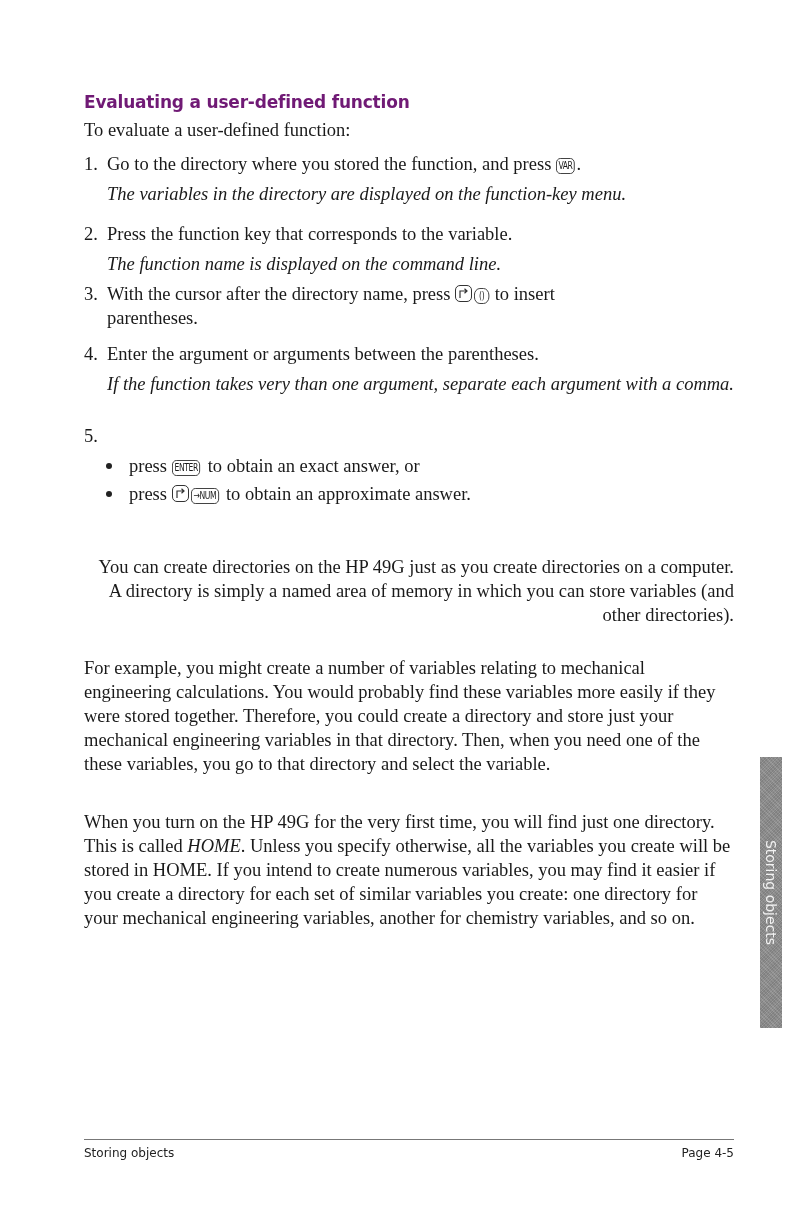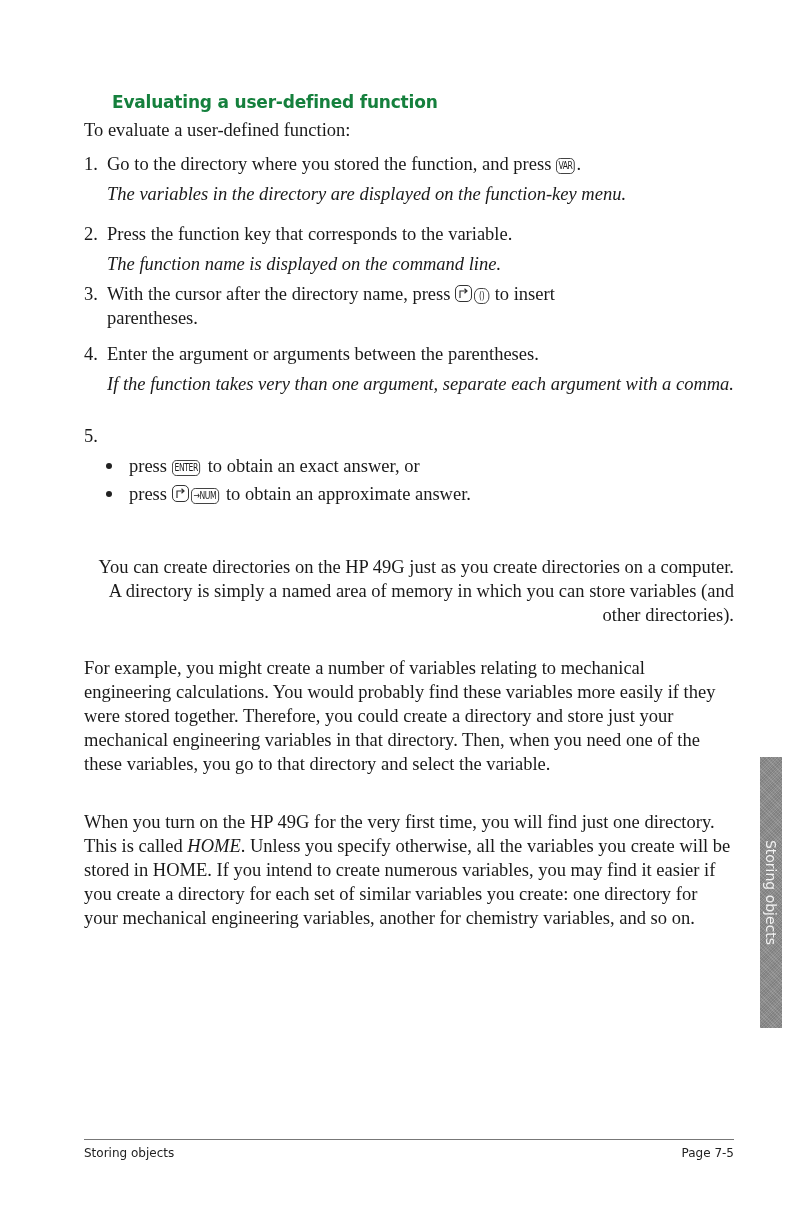--- a/index.html
+++ b/index.html
@@ -5,21 +5,21 @@
   html, body { margin: 0; padding: 0; }
   body {
     width: 792px; height: 1224px; background: #ffffff; position: relative;
     overflow: hidden; color: #1a1a1a;
     font-family: "Liberation Serif", "DejaVu Serif", serif;
   }
   .page { position: absolute; left: 0; top: 0; width: 792px; height: 1224px; }
   .h2 {
     position: absolute; left: 84px; top: 92px;
     font-family: "DejaVu Sans", "Liberation Sans", sans-serif;
-    font-weight: bold; font-size: 17px; letter-spacing: -0.2px; color: #15803d; margin-left: 28px;
+    font-weight: bold; font-size: 17px; letter-spacing: -0.2px; color: #701a75;
   }
   .body-text { font-size: 18.5px; line-height: 24px; }
   .p { position: absolute; left: 84px; width: 650px; }
   .item { position: absolute; left: 84px; width: 650px; }
   .num { position: absolute; left: 0; top: 0; width: 22px; }
   .item-body { position: absolute; left: 23px; top: 0; width: 630px; }
   .sub { display: block; margin-top: 6px; font-style: italic; }
   .bullet { position: absolute; left: 106px; width: 620px; }
   .bullet .dot { position: absolute; left: 0; top: 9px; width: 6px; height: 6px; border-radius: 50%; background: #222; }
   .bullet .btext { position: absolute; left: 23px; top: 0; width: 600px; }
@@ -142,14 +142,14 @@
   <div class="p body-text" style="top:810px;">
     <span>When you turn on the HP 49G for the very first time, you will find just one directory. This is called </span><em>HOME</em><span>. Unless you specify otherwise, all the variables you create will be stored in HOME. If you intend to create numerous variables, you may find it easier if you create a directory for each set of similar variables you create: one directory for your mechanical engineering variables, another for chemistry variables, and so on.</span>
   </div>
 
   <div class="side-tab">
     <div class="side-tab-label">Storing objects</div>
   </div>
 
   <div class="footer-rule"></div>
   <div class="footer-left">Storing objects</div>
-  <div class="footer-right">Page 7-5</div>
+  <div class="footer-right">Page 4-5</div>
 </div>
 
 </body></html>

